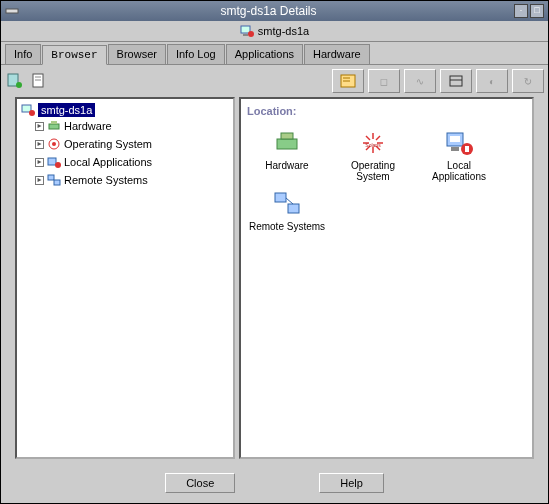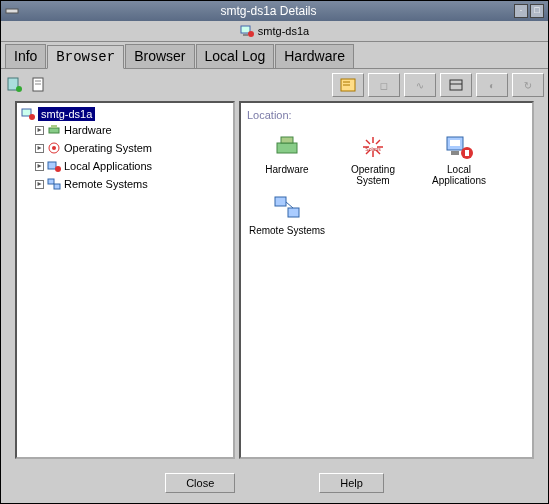--- a/index.html
+++ b/index.html
@@ -63,21 +63,21 @@
       padding: 2px 4px 0 4px;
       border-bottom: 1px solid #888;
     }
     .tab {
       padding: 3px 8px;
       background: #bbb;
       border: 1px solid #888;
       border-bottom: none;
       margin-right: 1px;
       cursor: pointer;
-      font-size: 14px;
+      font-size: 11px;
     }
     .tab.active {
       background: #ccc;
       border-bottom: 1px solid #ccc;
       position: relative;
       top: 1px;
       font-family: Liberation Mono, monospace;
     }
     .toolbar {
       display: flex;
@@ -151,20 +151,21 @@
       flex: 1;
       background: #fff;
       border: 2px inset #aaa;
       padding: 6px;
       overflow: auto;
     }
     .loc-label {
       color: #7b7ba8;
       font-size: 11px;
       margin-bottom: 12px;
+      font-weight: bold;
     }
     .icon-grid {
       display: flex;
       flex-wrap: wrap;
       gap: 8px 6px;
     }
     .grid-item {
       width: 80px;
       text-align: center;
       cursor: pointer;
@@ -218,21 +219,22 @@
           <circle cx="11" cy="10" r="3" fill="#d33"></circle>
         </svg>
     </span>
     <span>smtg-ds1a</span>
   </div>
 
   <div class="tabbar">
     <div class="tab"><span>Info</span></div>
     <div class="tab active"><span>Browser</span></div>
     <div class="tab"><span>Browser</span></div>
-    <div class="tab"><span>Local Log</span></div>
+    <div class="tab"><span>Info Log</span></div>
+    <div class="tab"><span>Applications</span></div>
     <div class="tab"><span>Hardware</span></div>
   </div>
 
   <div class="toolbar">
     <div class="tb-left">
       <div class="tb-small">
         <svg width="16" height="16">
             <rect x="1" y="1" width="10" height="12" fill="#add" stroke="#477"></rect>
             <circle cx="12" cy="12" r="3" fill="#3a3"></circle>
           </svg>

